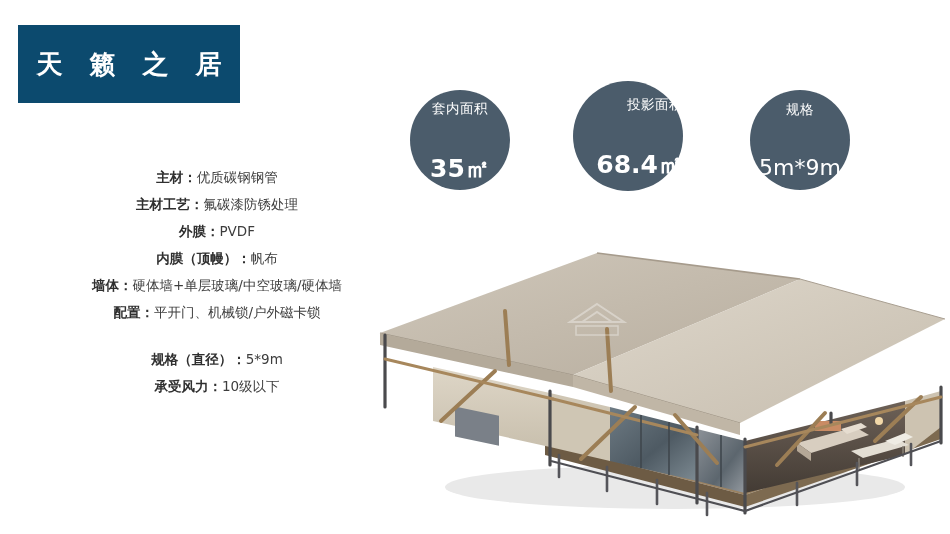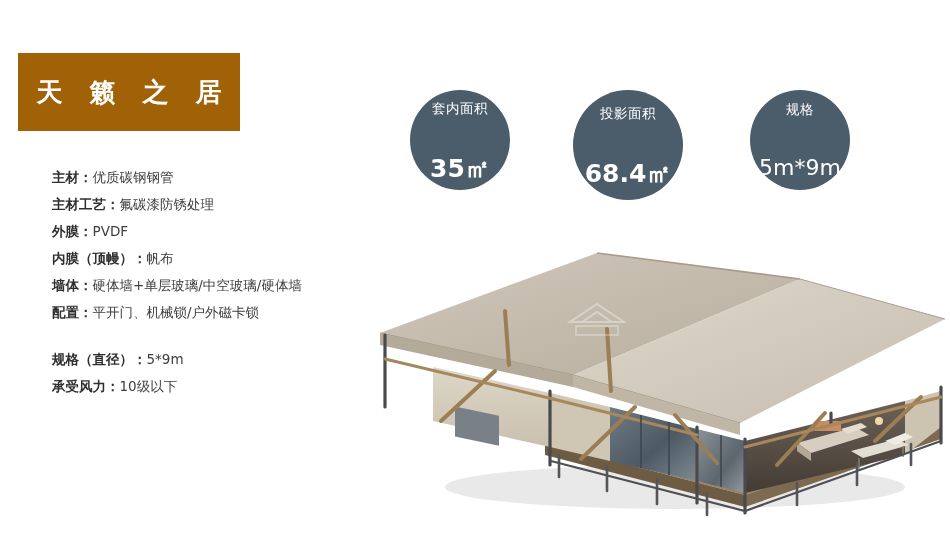--- a/index.html
+++ b/index.html
@@ -12,24 +12,24 @@
     background: #ffffff;
     font-family: "DejaVu Sans", "Liberation Sans", sans-serif;
     overflow: hidden;
     position: relative;
   }
 
   
   .title-block {
     position: absolute;
     left: 18px;
-    top: 53px;
+    top: 25px;
     width: 222px;
     height: 78px;
-    background: #a16207;
+    background: #0c4a6e;
     display: flex;
     align-items: center;
     justify-content: center;
   }
   .title-block .title-text {
     color: #ffffff;
     font-size: 26px;
     font-weight: bold;
     letter-spacing: 9px;
     text-indent: 9px;
@@ -46,20 +46,21 @@
     color: #4b5c6b;
     font-size: 17px;
     font-weight: bold;
     margin: 0 0 10px 0;
     letter-spacing: 1px;
   }
   .spec-list {
     margin: 0 0 20px 0;
     padding: 0;
     list-style: none;
+    text-align: center;
   }
   .spec-row {
     font-size: 13.5px;
     color: #3d3d3d;
     line-height: 27px;
     white-space: nowrap;
   }
   .spec-label {
     font-weight: bold;
     color: #2f2f2f;
@@ -89,21 +90,21 @@
   }
   .circle .c-value {
     font-weight: bold;
     line-height: 1;
   }
   #circle-1 {
     left: 410px; top: 90px; width: 100px; height: 100px;
   }
   #circle-1 .c-value { font-size: 25px; }
   #circle-2 {
-    left: 573px; top: 90px; width: 110px; height: 110px;
+    left: 573px; top: 81px; width: 110px; height: 110px; align-items: flex-end;
   }
   #circle-2 .c-value { font-size: 25px; }
   #circle-3 {
     left: 750px; top: 90px; width: 100px; height: 100px;
   }
   #circle-3 .c-value { font-size: 22px; font-weight: normal; }
 
   
   .render-area {
     position: absolute;

